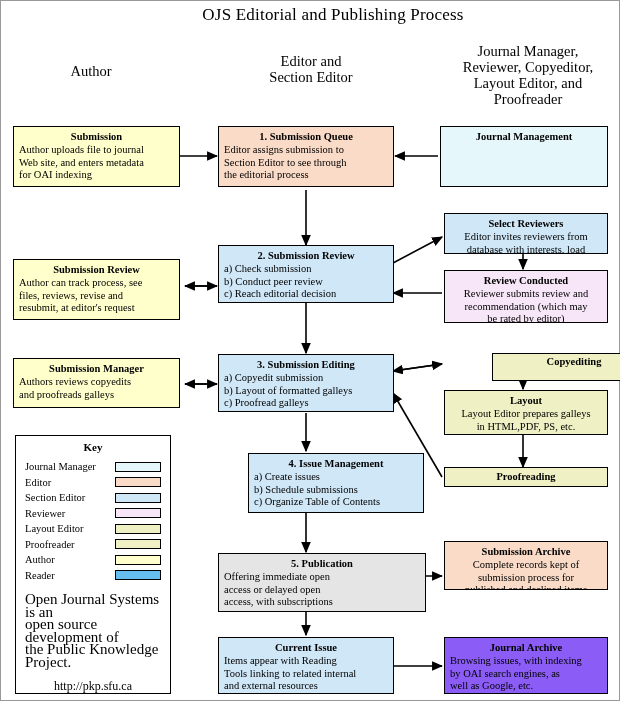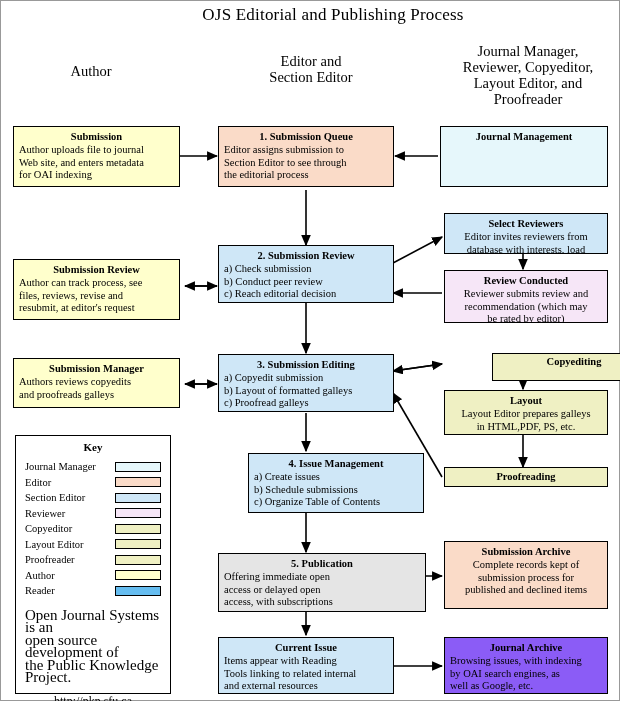--- a/index.html
+++ b/index.html
@@ -253,21 +253,21 @@
 c) Organize Table of Contents</span>
   </div>
 
   <div class="box" style="left:217px; top:552px; width:208px; height:59px; background:#e5e5e5;">
     <span class="bt">5. Publication</span>
     <span class="bd">Offering immediate open
 access or delayed open
 access, with subscriptions</span>
   </div>
 
-  <div class="box" style="left:443px; top:540px; width:164px; height:68px; background:#fadbc8;">
+  <div class="box" style="left:443px; top:540px; width:164px; height:49px; background:#fadbc8;">
     <span class="bt">Submission Archive</span>
     <span class="bd ctr">Complete records kept of
 submission process for
 published and declined items</span>
   </div>
 
   <div class="box" style="left:217px; top:636px; width:176px; height:57px; background:#cfe7f7;">
     <span class="bt">Current Issue</span>
     <span class="bd">Items appear with Reading
 Tools linking to related internal
@@ -294,24 +294,20 @@
     </div>
     <div class="keyrow">
       <span class="kl">Section Editor</span>
       <span class="swatch" style="background:#cfe7f7;"></span>
     </div>
     <div class="keyrow">
       <span class="kl">Reviewer</span>
       <span class="swatch" style="background:#f6e6f7;"></span>
     </div>
     <div class="keyrow">
-      <span class="kl">Copyeditor</span>
-      <span class="swatch" style="background:#eff0c3;"></span>
-    </div>
-    <div class="keyrow">
       <span class="kl">Layout Editor</span>
       <span class="swatch" style="background:#eff0c3;"></span>
     </div>
     <div class="keyrow">
       <span class="kl">Proofreader</span>
       <span class="swatch" style="background:#eff0c3;"></span>
     </div>
     <div class="keyrow">
       <span class="kl">Author</span>
       <span class="swatch" style="background:#ffffcc;"></span>

